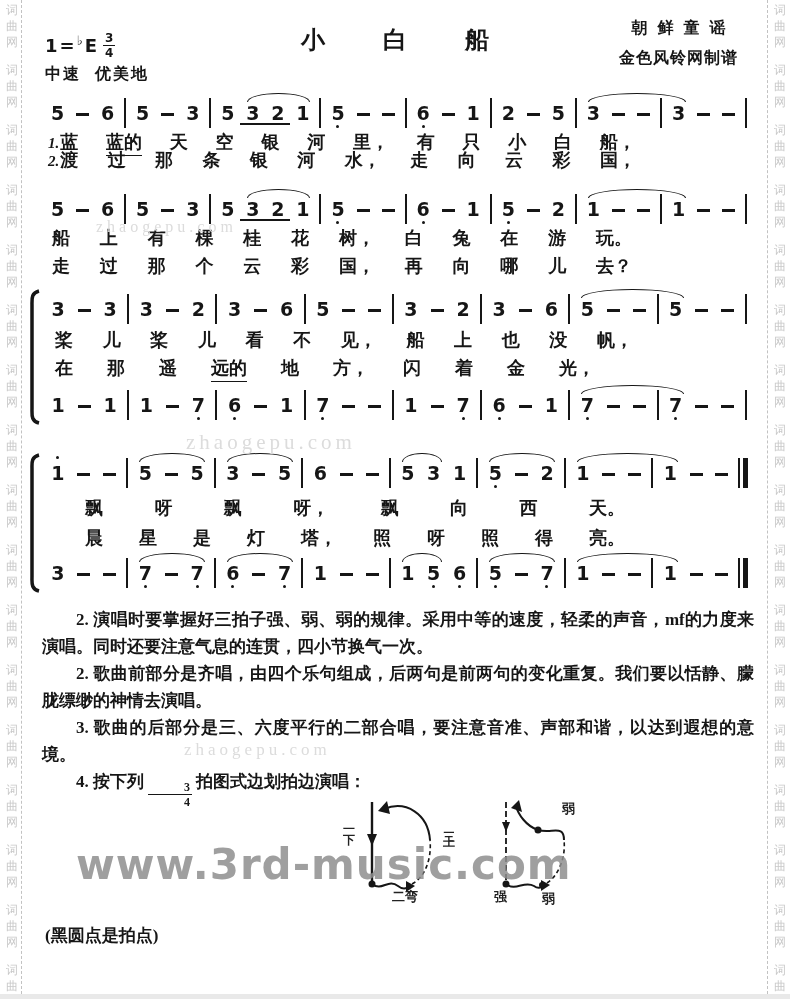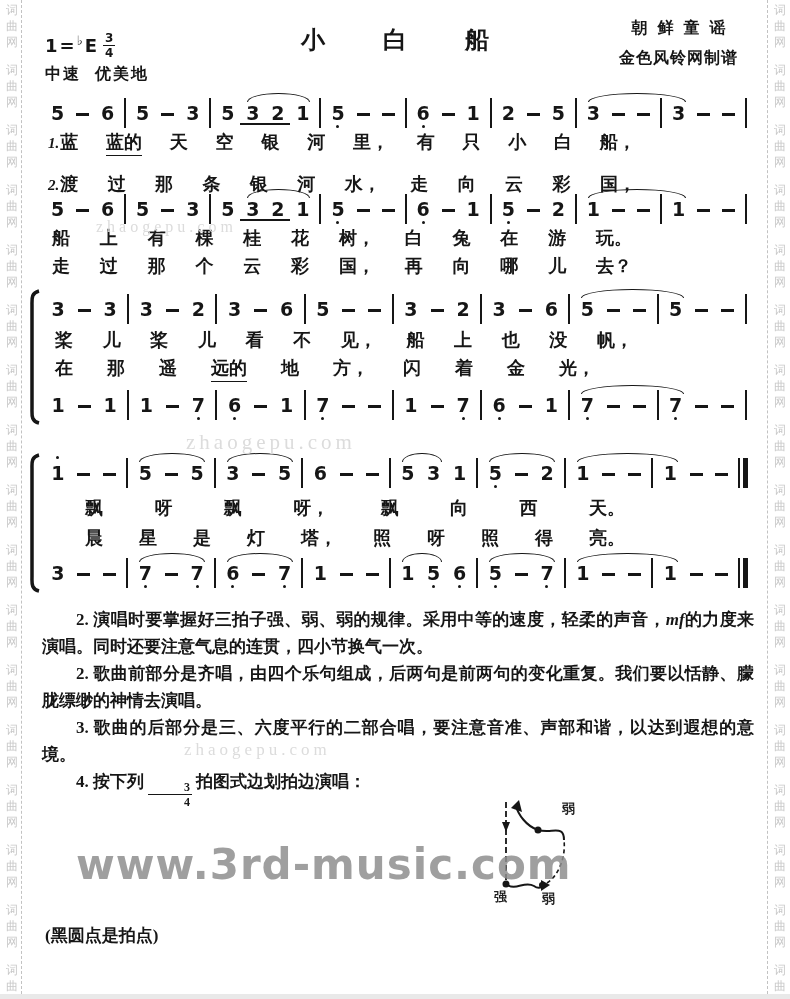--- a/index.html
+++ b/index.html
@@ -42,21 +42,21 @@
   
   .lyr{position:absolute;display:flex;justify-content:space-between;font-size:18px;font-weight:700;}
   .lyr .syl{white-space:nowrap;}
   .lyr .syl em{font-style:italic;font-size:15px;margin-right:1px;}
   .lyr .lul{border-bottom:1.5px solid #161616;padding-bottom:1px;}
   .brace{position:absolute;left:27px;width:14px;}
   
   .notes-block{position:absolute;left:42px;top:606px;width:712px;font-size:17px;line-height:27px;
                font-weight:bold;text-align:justify;}
   .notes-block p{margin:0;text-indent:2em;}
-  .mf{font-style:italic;font-family:"Liberation Serif",serif;margin-top:16px;}
+  .mf{font-family:"Liberation Serif",serif;margin-top:16px;}
   
   .diagram{position:absolute;top:796px;width:100px;height:112px;}
   .dlabel{position:absolute;font-size:13px;font-weight:bold;color:#222;white-space:nowrap;}
   .dlabel.vert{writing-mode:vertical-rl;letter-spacing:3px;font-size:12px;}
   .beat-note{position:absolute;left:45px;top:924px;font-size:17px;font-weight:bold;}
   .final-line{position:absolute;left:45px;top:950px;width:712px;font-size:17px;font-weight:bold;text-indent:2em;}
   
   .wm-faint{position:absolute;color:#dcdcdc;font-family:Liberation Serif, serif;letter-spacing:4px;}
   .wm-url{position:absolute;left:76px;top:840px;font-family:"DejaVu Sans",sans-serif;font-weight:bold;
           font-size:42px;color:#8f8f8f;letter-spacing:1px;z-index:6;opacity:.85;}
@@ -326,21 +326,21 @@
       <span class="syl">空</span>
       <span class="syl">银</span>
       <span class="syl">河</span>
       <span class="syl">里，</span>
       <span class="syl">有</span>
       <span class="syl">只</span>
       <span class="syl">小</span>
       <span class="syl">白</span>
       <span class="syl">船，</span>
     </div>
-  <div class="lyr" style="left:48px;top:172px;width:588px">
+  <div class="lyr" style="left:48px;top:148px;width:588px">
       <span class="syl"><em>2.</em>渡</span>
       <span class="syl">过</span>
       <span class="syl">那</span>
       <span class="syl">条</span>
       <span class="syl">银</span>
       <span class="syl">河</span>
       <span class="syl">水，</span>
       <span class="syl">走</span>
       <span class="syl">向</span>
       <span class="syl">云</span>
@@ -708,20 +708,35 @@
     <p><span>2. 演唱时要掌握好三拍子强、弱、弱的规律。采用中等的速度，轻柔的声音，</span><span class="mf">mf</span><span>的力度来演唱。同时还要注意气息的连贯，四小节换气一次。</span></p>
     <p><span>2. 歌曲前部分是齐唱，由四个乐句组成，后两句是前两句的变化重复。我们要以恬静、朦胧缥缈的神情去演唱。</span></p>
     <p><span>3. 歌曲的后部分是三、六度平行的二部合唱，要注意音准、声部和谐，以达到遐想的意境。</span></p>
     <p><span>4. 按下列</span><span class="frac">
           <span class="ft">3</span>
           <span class="fb">4</span>
         </span><span>拍图式边划拍边演唱：</span></p>
   </div>
 
 
+  <div class="diagram" style="left:356px">
+    <svg width="100" height="100" viewBox="0 0 100 100">
+      <path d="M16,6 L16,88" stroke="#161616" stroke-width="2.4" fill="none"></path>
+      <polygon points="11,38 21,38 16,50" fill="#161616"></polygon>
+      <circle cx="16" cy="88" r="3.5" fill="#161616"></circle>
+      <path d="M16,88 C26,96 32,82 42,90 C47,94 51,93 55,89" stroke="#161616" stroke-width="2" fill="none"></path>
+      <polygon points="50,85 59,90 50,96" fill="#161616"></polygon>
+      <path d="M56,88 C68,82 76,64 74,44" stroke="#161616" stroke-width="1.6" fill="none" stroke-dasharray="4,3"></path>
+      <path d="M74,44 C72,18 50,4 28,13" stroke="#161616" stroke-width="2" fill="none"></path>
+      <polygon points="31,5 22,15 34,18" fill="#161616"></polygon>
+    </svg>
+    <span class="dlabel vert" style="left:-16px;top:26px">一下</span>
+    <span class="dlabel vert" style="left:84px;top:26px">三上</span>
+    <span class="dlabel" style="left:36px;top:92px">二弯</span>
+  </div>
 
   <div class="diagram" style="left:490px">
     <svg width="100" height="100" viewBox="0 0 100 100">
       <path d="M16,6 L16,88" stroke="#161616" stroke-width="1.8" fill="none" stroke-dasharray="6,3"></path>
       <polygon points="12,26 20,26 16,36" fill="#161616"></polygon>
       <circle cx="16" cy="88" r="3.5" fill="#161616"></circle>
       <path d="M16,88 C26,96 34,84 44,90 C48,93 52,92 56,88" stroke="#161616" stroke-width="2" fill="none"></path>
       <polygon points="51,84 60,89 51,95" fill="#161616"></polygon>
       <circle cx="52" cy="89" r="3" fill="#161616"></circle>
       <path d="M57,87 C68,80 76,62 74,44" stroke="#161616" stroke-width="1.6" fill="none" stroke-dasharray="4,3"></path>

